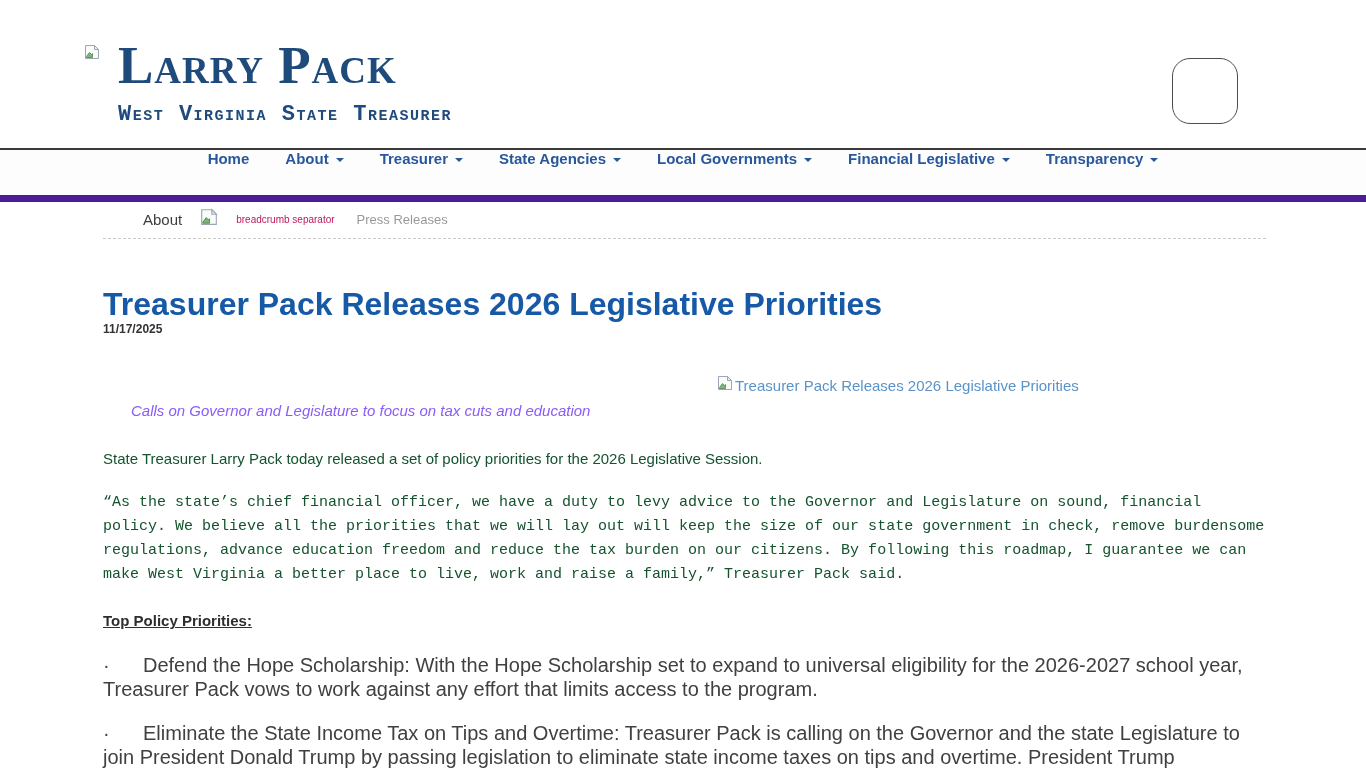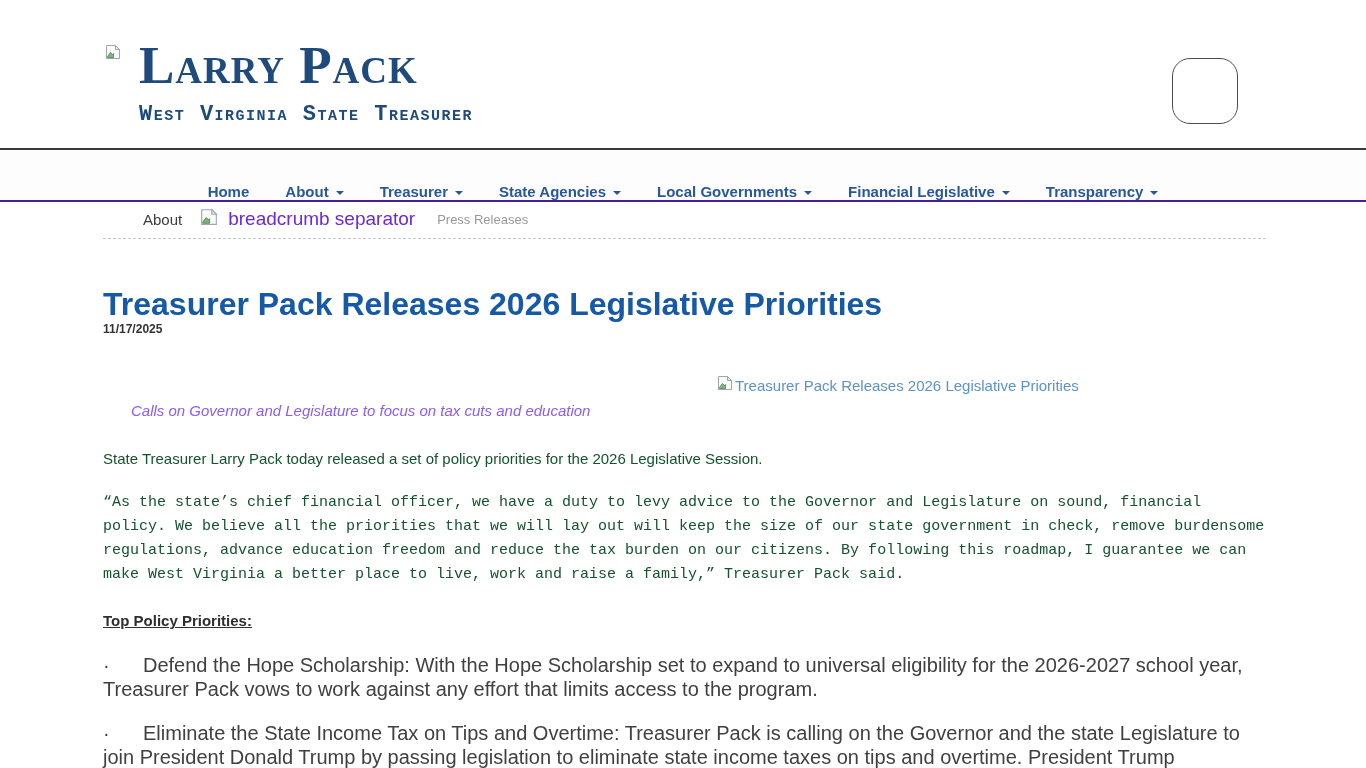--- a/index.html
+++ b/index.html
@@ -1,46 +1,46 @@
 <!DOCTYPE html>
 <html><head>
 <meta charset="utf-8">
 <style>
   * { margin:0; padding:0; box-sizing:border-box; }
   html,body { width:1366px; height:768px; overflow:hidden; background:#ffffff;
     font-family:"Liberation Sans", sans-serif; }
 
   
   .header { position:relative; height:148px; background:#ffffff; }
-  .logo-row { display:flex; align-items:flex-start; padding-top:40px; padding-left:105px; }
+  .logo-row { display:flex; align-items:flex-start; padding-top:40px; padding-left:84px; }
   .logo-broken { margin-top:4px; }
   .logo-text { margin-left:18px; }
   .logo-title { font-family:"Liberation Serif", serif; font-variant:small-caps;
     font-size:53px; line-height:0.95; font-weight:600; color:#1f4a7c; letter-spacing:1px; }
   .logo-subtitle { font-family:Liberation Mono, monospace; font-variant:small-caps;
     font-size:22px; font-weight:600; color:#1f4a7c; letter-spacing:1.5px; margin-top:12px; }
   .corner-button { position:absolute; left:1172px; top:58px; width:66px; height:66px;
     background:#ffffff; border:1px solid #4d4d4d; border-radius:18px; cursor:pointer; }
 
   
-  .nav { border-top:2px solid #3a3a3a; border-bottom:2px solid #4c1d95;
-    height:54px; display:flex; align-items:flex-end; justify-content:center; gap:36px;
+  .nav { border-top:2px solid #3a3a3a; border-bottom:7px solid #4c1d95;
+    height:54px; display:flex; align-items:flex-start; justify-content:center; gap:36px;
     background:#fdfdfd; }
   .nav-item { display:flex; align-items:center; font-size:15px; font-weight:bold;
     color:#29579b; cursor:pointer; white-space:nowrap; }
   .caret { display:inline-block; width:0; height:0; margin-left:7px; margin-top:2px;
     border-left:4px solid transparent; border-right:4px solid transparent;
     border-top:4px solid #29579b; }
 
   
   .breadcrumb-wrap { margin:0 0 0 103px; width:1163px; border-bottom:1px dashed #c8c8c8;
     padding:6px 0 8px 40px; display:flex; align-items:center; }
   .crumb-link { font-size:15px; color:#3d3d3d; text-decoration:none; cursor:pointer; }
   .crumb-sep { display:flex; align-items:center; margin-left:18px; }
-  .crumb-sep-alt { font-size:19px; color:#6d28d9; margin-left:10px; }
+  .crumb-sep-alt { font-size:10px; color:#be185d; margin-left:18px; }
   .crumb-current { font-size:13px; color:#999999; margin-left:22px; }
 
   
   .content { margin-left:103px; width:1163px; color:#404040; }
   .article-title { margin-top:48px; font-size:32px; line-height:1.1; font-weight:bold;
     color:#1659a6; }
   .article-date { font-size:12px; font-weight:bold; color:#333333; }
   .article-image-line { margin-top:39px; padding-left:614px; display:flex; align-items:center; }
   .article-image-alt { font-size:15px; color:#5b93c8; margin-left:2px; cursor:pointer; }
   .article-subhead { margin-top:7px; padding-left:28px; font-size:15px; font-style:italic;

